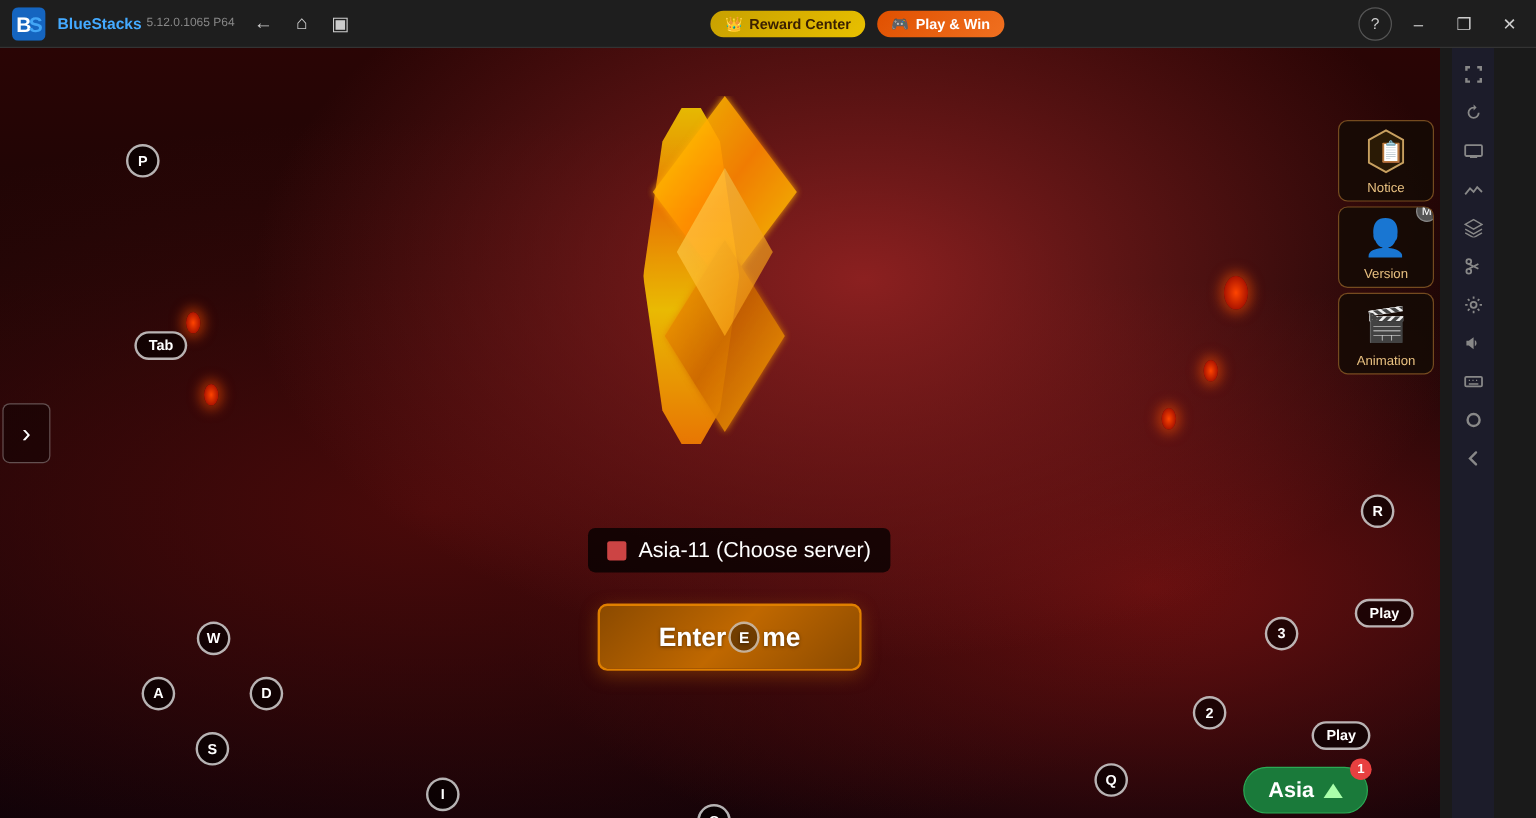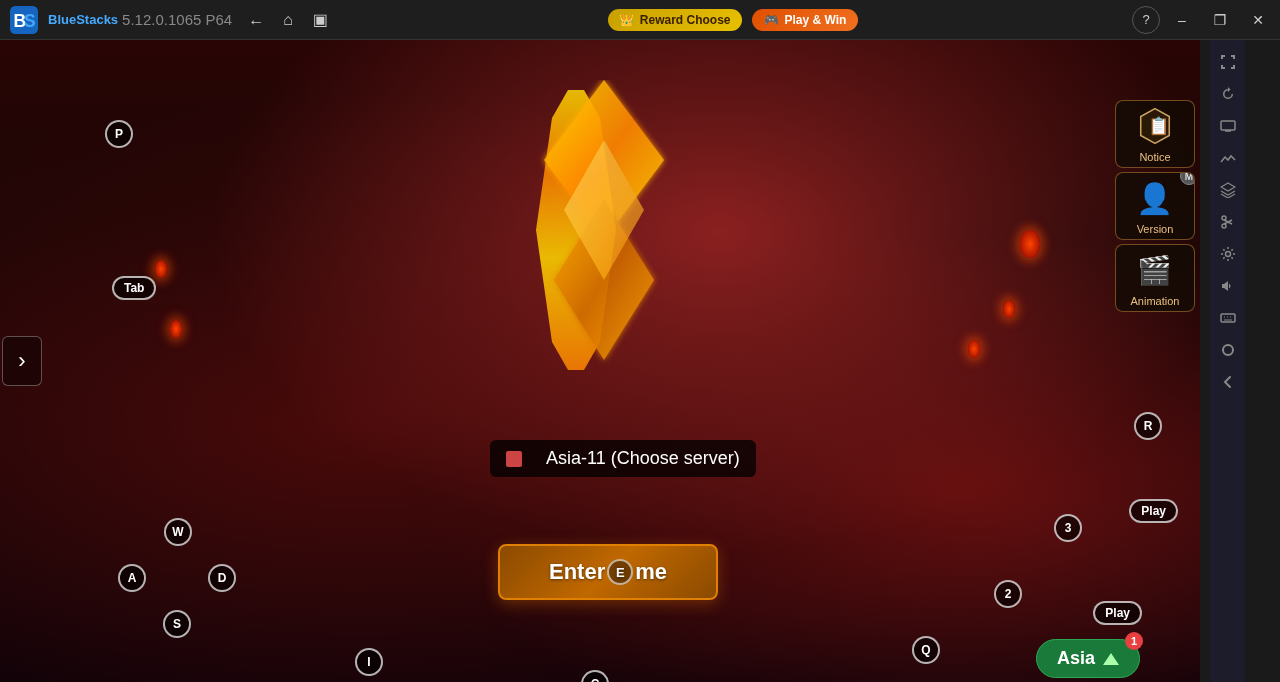--- a/index.html
+++ b/index.html
@@ -23,21 +23,21 @@
       display: flex; align-items: center; justify-content: center;
     }
     #title-bar .app-icon svg { width: 28px; height: 28px; }
     #title-bar .app-name {
       color: #4af;
       font-size: 13px;
       font-weight: bold;
     }
     #title-bar .app-version {
       color: #888;
-      font-size: 15px;
+      font-size: 10px;
       margin-left: 4px;
     }
     #title-bar .nav-buttons {
       display: flex;
       margin-left: 10px;
       gap: 4px;
     }
     #title-bar .nav-btn {
       width: 28px; height: 28px;
       color: #ccc;
@@ -155,21 +155,21 @@
       font-size: 12px;
       font-weight: bold;
       display: flex; align-items: center; justify-content: center;
       cursor: pointer;
     }
 
     
     #server-select {
       position: absolute;
       top: 400px; left: 490px;
-      display: flex; align-items: center; gap: 24px;
+      display: flex; align-items: center; gap: 10px;
       background: rgba(0,0,0,0.75);
       border-radius: 6px;
       padding: 8px 16px;
     }
     #server-select .server-icon {
       width: 16px; height: 16px;
       background: #cc4444;
       border-radius: 2px;
     }
     #server-select .server-name {
@@ -186,21 +186,20 @@
       border: 2px solid #e08000;
       border-radius: 8px;
       color: #fff;
       font-size: 22px;
       font-weight: bold;
       cursor: pointer;
       display: flex; align-items: center; justify-content: center;
       gap: 0;
       text-shadow: 0 1px 3px rgba(0,0,0,0.5);
       box-shadow: 0 4px 15px rgba(200, 100, 0, 0.4);
-      margin-top: 41px;
     }
     #enter-game-btn .e-key {
       width: 26px; height: 26px;
       background: rgba(0,0,0,0.4);
       border: 2px solid rgba(255,255,255,0.6);
       border-radius: 50%;
       display: inline-flex; align-items: center; justify-content: center;
       font-size: 13px;
       margin: 0 2px;
     }
@@ -358,21 +357,21 @@
   <span class="app-version">5.12.0.1065 P64</span>
   <div class="nav-buttons">
     <button class="nav-btn">←</button>
     <button class="nav-btn">⌂</button>
     <button class="nav-btn">▣</button>
   </div>
 
   <div class="title-center">
     <button class="reward-btn">
       <span>👑</span>
-      <span>Reward Choose</span>
+      <span>Reward Center</span>
     </button>
     <button class="play-win-btn">
       <span>🎮</span>
       <span>Play &amp; Win</span>
     </button>
   </div>
 
   <button class="help-btn">?</button>
 
   <div class="window-controls">

